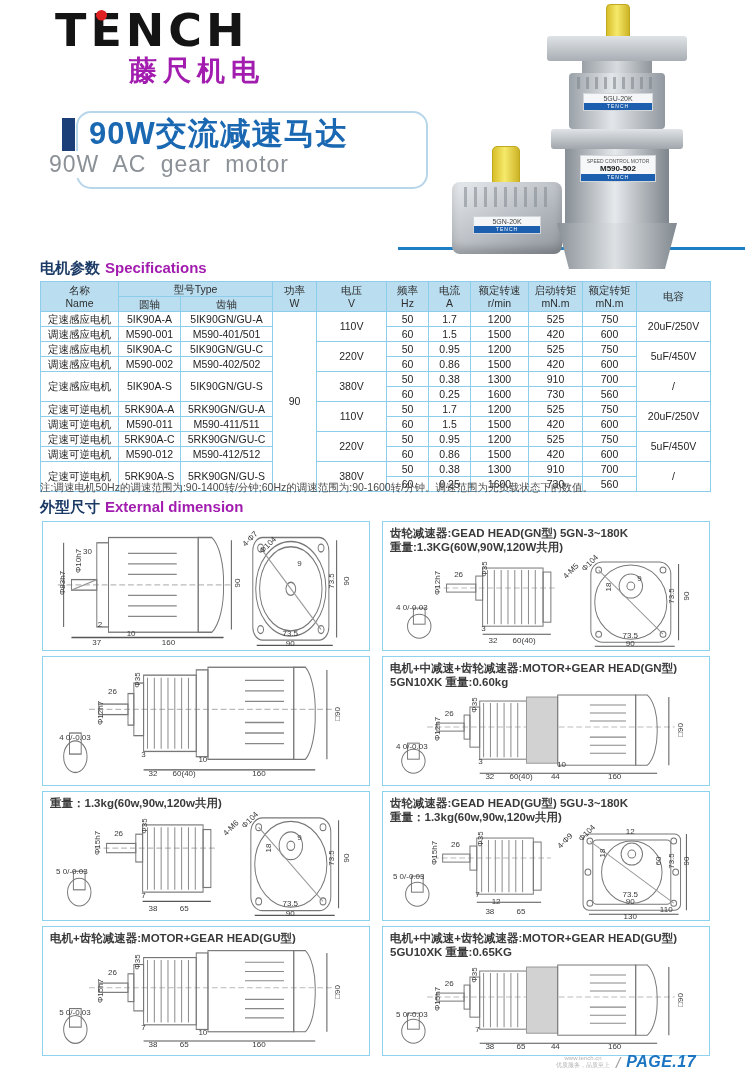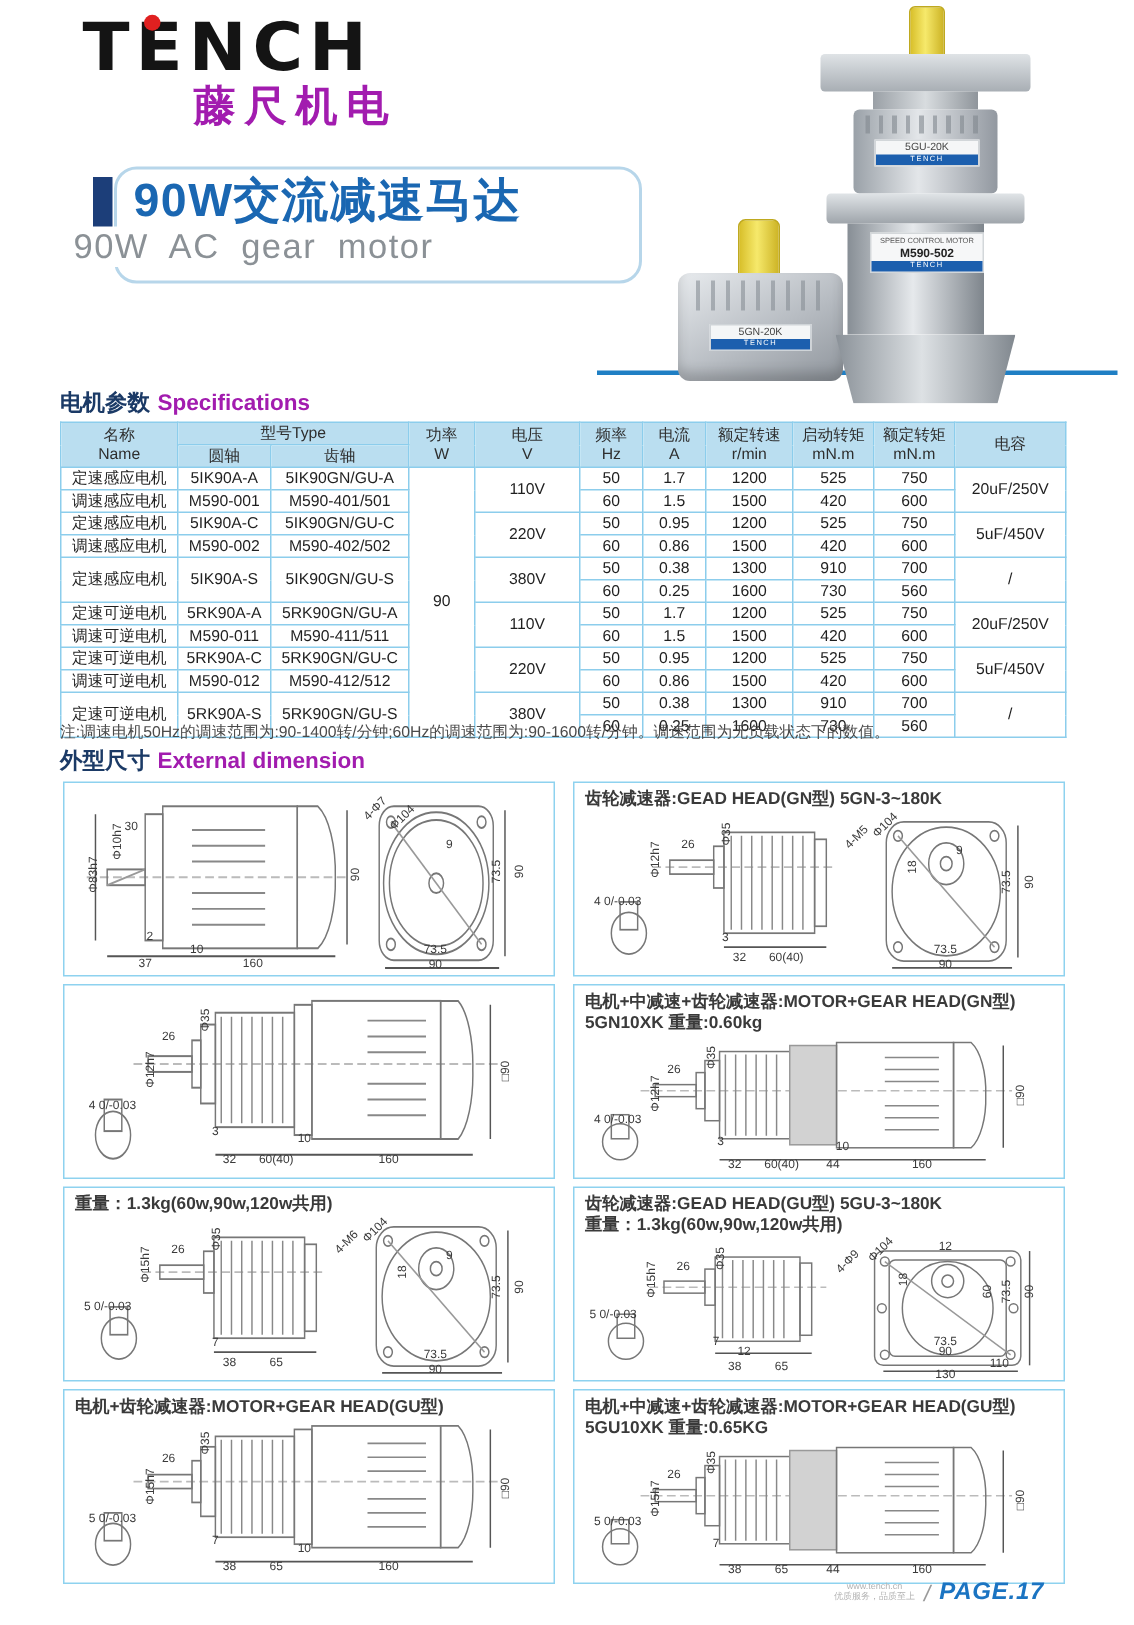--- a/index.html
+++ b/index.html
@@ -38,21 +38,21 @@
   .pl-shaft{left:64px;top:0;width:22px;height:34px;background:linear-gradient(90deg,#d8bf2a,#f6e96b 45%,#cdb426);border:1px solid #bfa91f;border-radius:4px 4px 0 0;}
   .pl-flange1{left:5px;top:32px;width:140px;height:25px;background:linear-gradient(180deg,#dfe3e6,#a8aeb4);border-radius:3px;}
   .pl-neck{left:40px;top:57px;width:70px;height:12px;background:linear-gradient(90deg,#9aa0a6,#d8dcdf 50%,#8f959b);}
   .pl-ghead{left:27px;top:69px;width:96px;height:56px;border-radius:4px;
     background:linear-gradient(90deg,#9aa1a8,#e3e6e9 45%,#9298a0);}
   .pl-ghead::before{content:"";position:absolute;left:8px;right:8px;top:4px;height:12px;
     background:repeating-linear-gradient(90deg,#80878e 0 3px,transparent 3px 9px);opacity:.6;}
   .pl-glabel{position:absolute;left:14px;top:20px;width:68px;background:#f5f6f7;border:1px solid #d2d6d9;
     font-size:7px;text-align:center;color:#444;padding:1px 0 0;}
   .pl-flange2{left:9px;top:125px;width:132px;height:20px;background:linear-gradient(180deg,#e0e4e7,#9fa5ab);border-radius:3px;}
-  .pl-motor{left:23px;top:145px;width:91px;height:74px;
+  .pl-motor{left:23px;top:145px;width:104px;height:74px;
     background:linear-gradient(90deg,#878e95,#e6e9ec 48%,#7e858c);}
   .pl-mlabel{position:absolute;left:15px;top:6px;width:74px;background:#f6f7f8;border:1px solid #d3d7da;
     font-size:5px;line-height:6px;color:#555;text-align:center;padding:2px 0 0;}
   .pl-mlabel .model{font-size:8px;font-weight:bold;color:#222;line-height:9px;}
   .pl-skirt{left:15px;top:219px;width:120px;height:46px;
     background:linear-gradient(90deg,#8a9198,#dde1e4 48%,#81888f);
     clip-path:polygon(0 0,100% 0,90% 100%,10% 100%);}
   
   .sec-head{position:absolute;left:40px;font-size:15px;font-weight:bold;}
   .sec-head .zh{color:#1b3a66;margin-right:5px;}
@@ -376,20 +376,21 @@
         <span class="dim" style="left: 70%; top: 15%; transform: translate(-50%, -50%) rotate(-45deg);">Φ104</span>
         <span class="dim" style="left: 80%; top: 30%; transform: translate(-50%, -50%);">9</span>
         <span class="dim" style="left: 90%; top: 45%; transform: translate(-50%, -50%) rotate(-90deg);">73.5</span>
         <span class="dim" style="left: 95%; top: 45%; transform: translate(-50%, -50%) rotate(-90deg);">90</span>
         <span class="dim" style="left: 77%; top: 88%; transform: translate(-50%, -50%);">73.5</span>
         <span class="dim" style="left: 77%; top: 96%; transform: translate(-50%, -50%);">90</span>
       </div>
   </div>
   <div class="panel">
     <div class="panel-title">齿轮减速器:GEAD HEAD(GN型)  5GN-3~180K</div>
+    <div class="panel-title">重量:1.3KG(60W,90W,120W共用)</div>
     <div class="panel-draw">
         <svg viewBox="0 0 320 92" preserveAspectRatio="none">
           <g stroke="#777" fill="none" stroke-width="1">
             <circle cx="30" cy="70" r="12"></circle>
             <rect x="24" y="52" width="12" height="16"></rect>
             <line x1="46" y1="32" x2="170" y2="32" stroke-dasharray="6 3" stroke="#bbb"></line>
             <rect x="58" y="28" width="30" height="8"></rect>
             <rect x="88" y="20" width="7" height="24"></rect>
             <rect x="95" y="12" width="62" height="58"></rect>
             <g stroke="#888">

